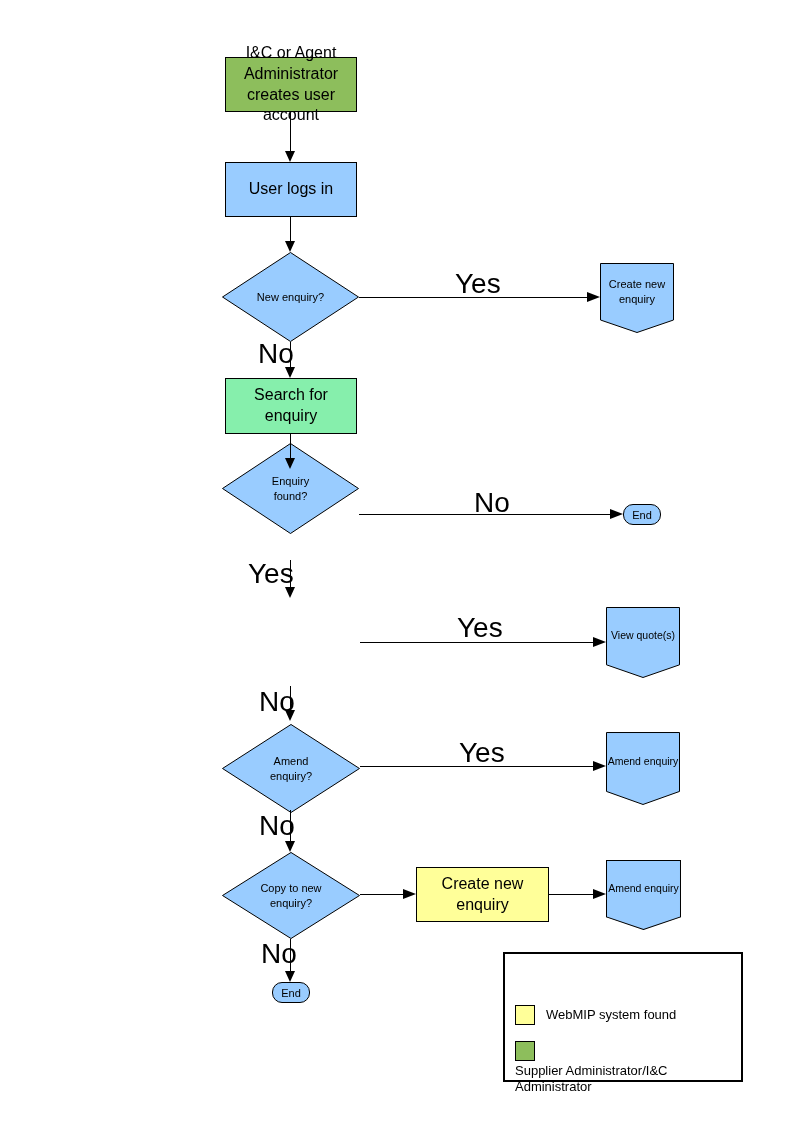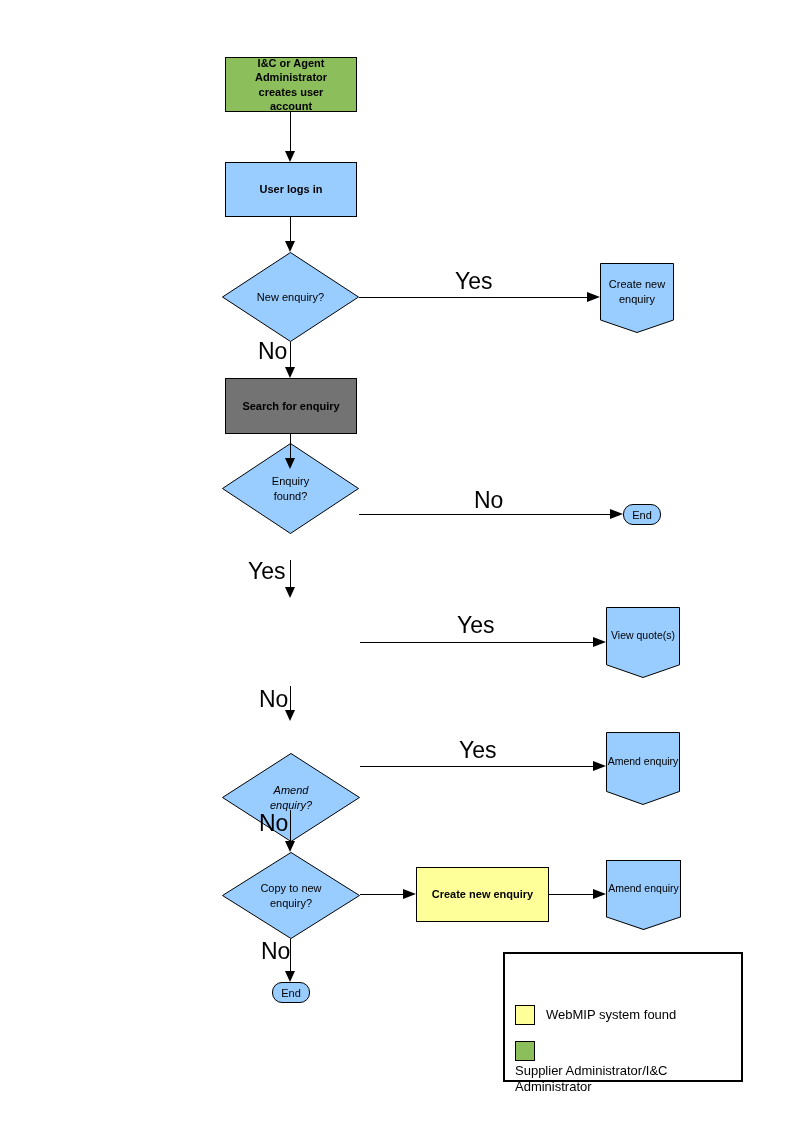--- a/index.html
+++ b/index.html
@@ -9,21 +9,21 @@
     height: 1123px;
     background: #ffffff;
     font-family: "Liberation Sans", sans-serif;
     color: #000000;
     overflow: hidden;
   }
   .node { position: absolute; box-sizing: border-box; }
   .rect-node {
     border: 1px solid #000;
     display: flex; align-items: center; justify-content: center;
-    text-align: center; font-size: 11px; line-height: 1.3; padding: 10px; font-weight: bold;
+    text-align: center; font-size: 16px; line-height: 1.3; padding: 10px;
   }
   .shape-svg { position: absolute; left: 0; top: 0; width: 100%; height: 100%; display: block; }
   .shape-label {
     position: absolute; inset: 0;
     display: flex; align-items: center; justify-content: center;
     text-align: center; font-size: 11px; line-height: 1.3;
   }
   .pent-label { inset: 0 0 13px 0; }
   .stadium {
     border: 1px solid #000; border-radius: 10px;
@@ -35,21 +35,21 @@
   .arr-down {
     position: absolute; width: 0; height: 0;
     border-left: 5px solid transparent; border-right: 5px solid transparent;
     border-top: 11px solid #000;
   }
   .arr-right {
     position: absolute; width: 0; height: 0;
     border-top: 5px solid transparent; border-bottom: 5px solid transparent;
     border-left: 13px solid #000;
   }
-  .edge-label { position: absolute; font-size: 23px; line-height: 1; }
+  .edge-label { position: absolute; font-size: 28px; line-height: 1; }
   .nowrap { white-space: nowrap; font-size: 10.5px; }
   #legend-box { position: absolute; border: 2px solid #000; background: #fff; }
   .legend-row { position: absolute; display: flex; align-items: flex-start; }
   .legend-swatch {
     width: 20px; height: 20px; border: 1px solid #000;
     box-sizing: border-box; flex: 0 0 auto; margin-right: 11px;
   }
   .legend-text { font-size: 13px; line-height: 16px; padding-top: 2px; width: 192px; }
 </style>
 </head>
@@ -76,21 +76,21 @@
 
   <div class="node" style="left:600px; top:263px; width:74px; height:70px;">
     <svg class="shape-svg" viewBox="0 0 74 70" preserveAspectRatio="none">
       <polygon points="0.5,0.5 73.5,0.5 73.5,57 37,69.5 0.5,57" stroke="#000" stroke-width="1" vector-effect="non-scaling-stroke" fill="#99CCFF"></polygon>
     </svg>
     <div class="shape-label pent-label">
       <span style="width:62px;">Create new enquiry</span>
     </div>
   </div>
 
-  <div class="node rect-node" style="left: 225px; top: 378px; width: 132px; height: 56px; background-color: #737373;">
+  <div class="node rect-node" style="left: 225px; top: 378px; width: 132px; height: 56px; background-color: #86efac;">
     <span>Search for enquiry</span>
   </div>
 
   <div class="node" style="left:222px; top:443px; width:137px; height:91px;">
     <svg class="shape-svg" viewBox="0 0 137 90" preserveAspectRatio="none">
       <polygon points="68.5,0.5 136.5,45 68.5,89.5 0.5,45" stroke="#000" stroke-width="1" vector-effect="non-scaling-stroke" fill="#99CCFF"></polygon>
     </svg>
     <div class="shape-label">
       <span style="width:55px;">Enquiry found?</span>
     </div>
@@ -103,21 +103,21 @@
 
   <div class="node" style="left:606px; top:607px; width:74px; height:71px;">
     <svg class="shape-svg" viewBox="0 0 74 70" preserveAspectRatio="none">
       <polygon points="0.5,0.5 73.5,0.5 73.5,57 37,69.5 0.5,57" stroke="#000" stroke-width="1" vector-effect="non-scaling-stroke" fill="#99CCFF"></polygon>
     </svg>
     <div class="shape-label pent-label">
       <span class="nowrap">View quote(s)</span>
     </div>
   </div>
 
-  <div class="node" style="left:222px; top:753px; width:138px; height:89px;font-style:italic;">
+  <div class="node" style="left:222px; top:724px; width:138px; height:89px;">
     <svg class="shape-svg" viewBox="0 0 137 90" preserveAspectRatio="none">
       <polygon points="68.5,0.5 136.5,45 68.5,89.5 0.5,45" stroke="#000" stroke-width="1" vector-effect="non-scaling-stroke" fill="#99CCFF"></polygon>
     </svg>
     <div class="shape-label">
       <span style="width:58px;">Amend enquiry?</span>
     </div>
   </div>
 
   <div class="node" style="left:606px; top:732px; width:74px; height:73px;">
     <svg class="shape-svg" viewBox="0 0 74 70" preserveAspectRatio="none">

